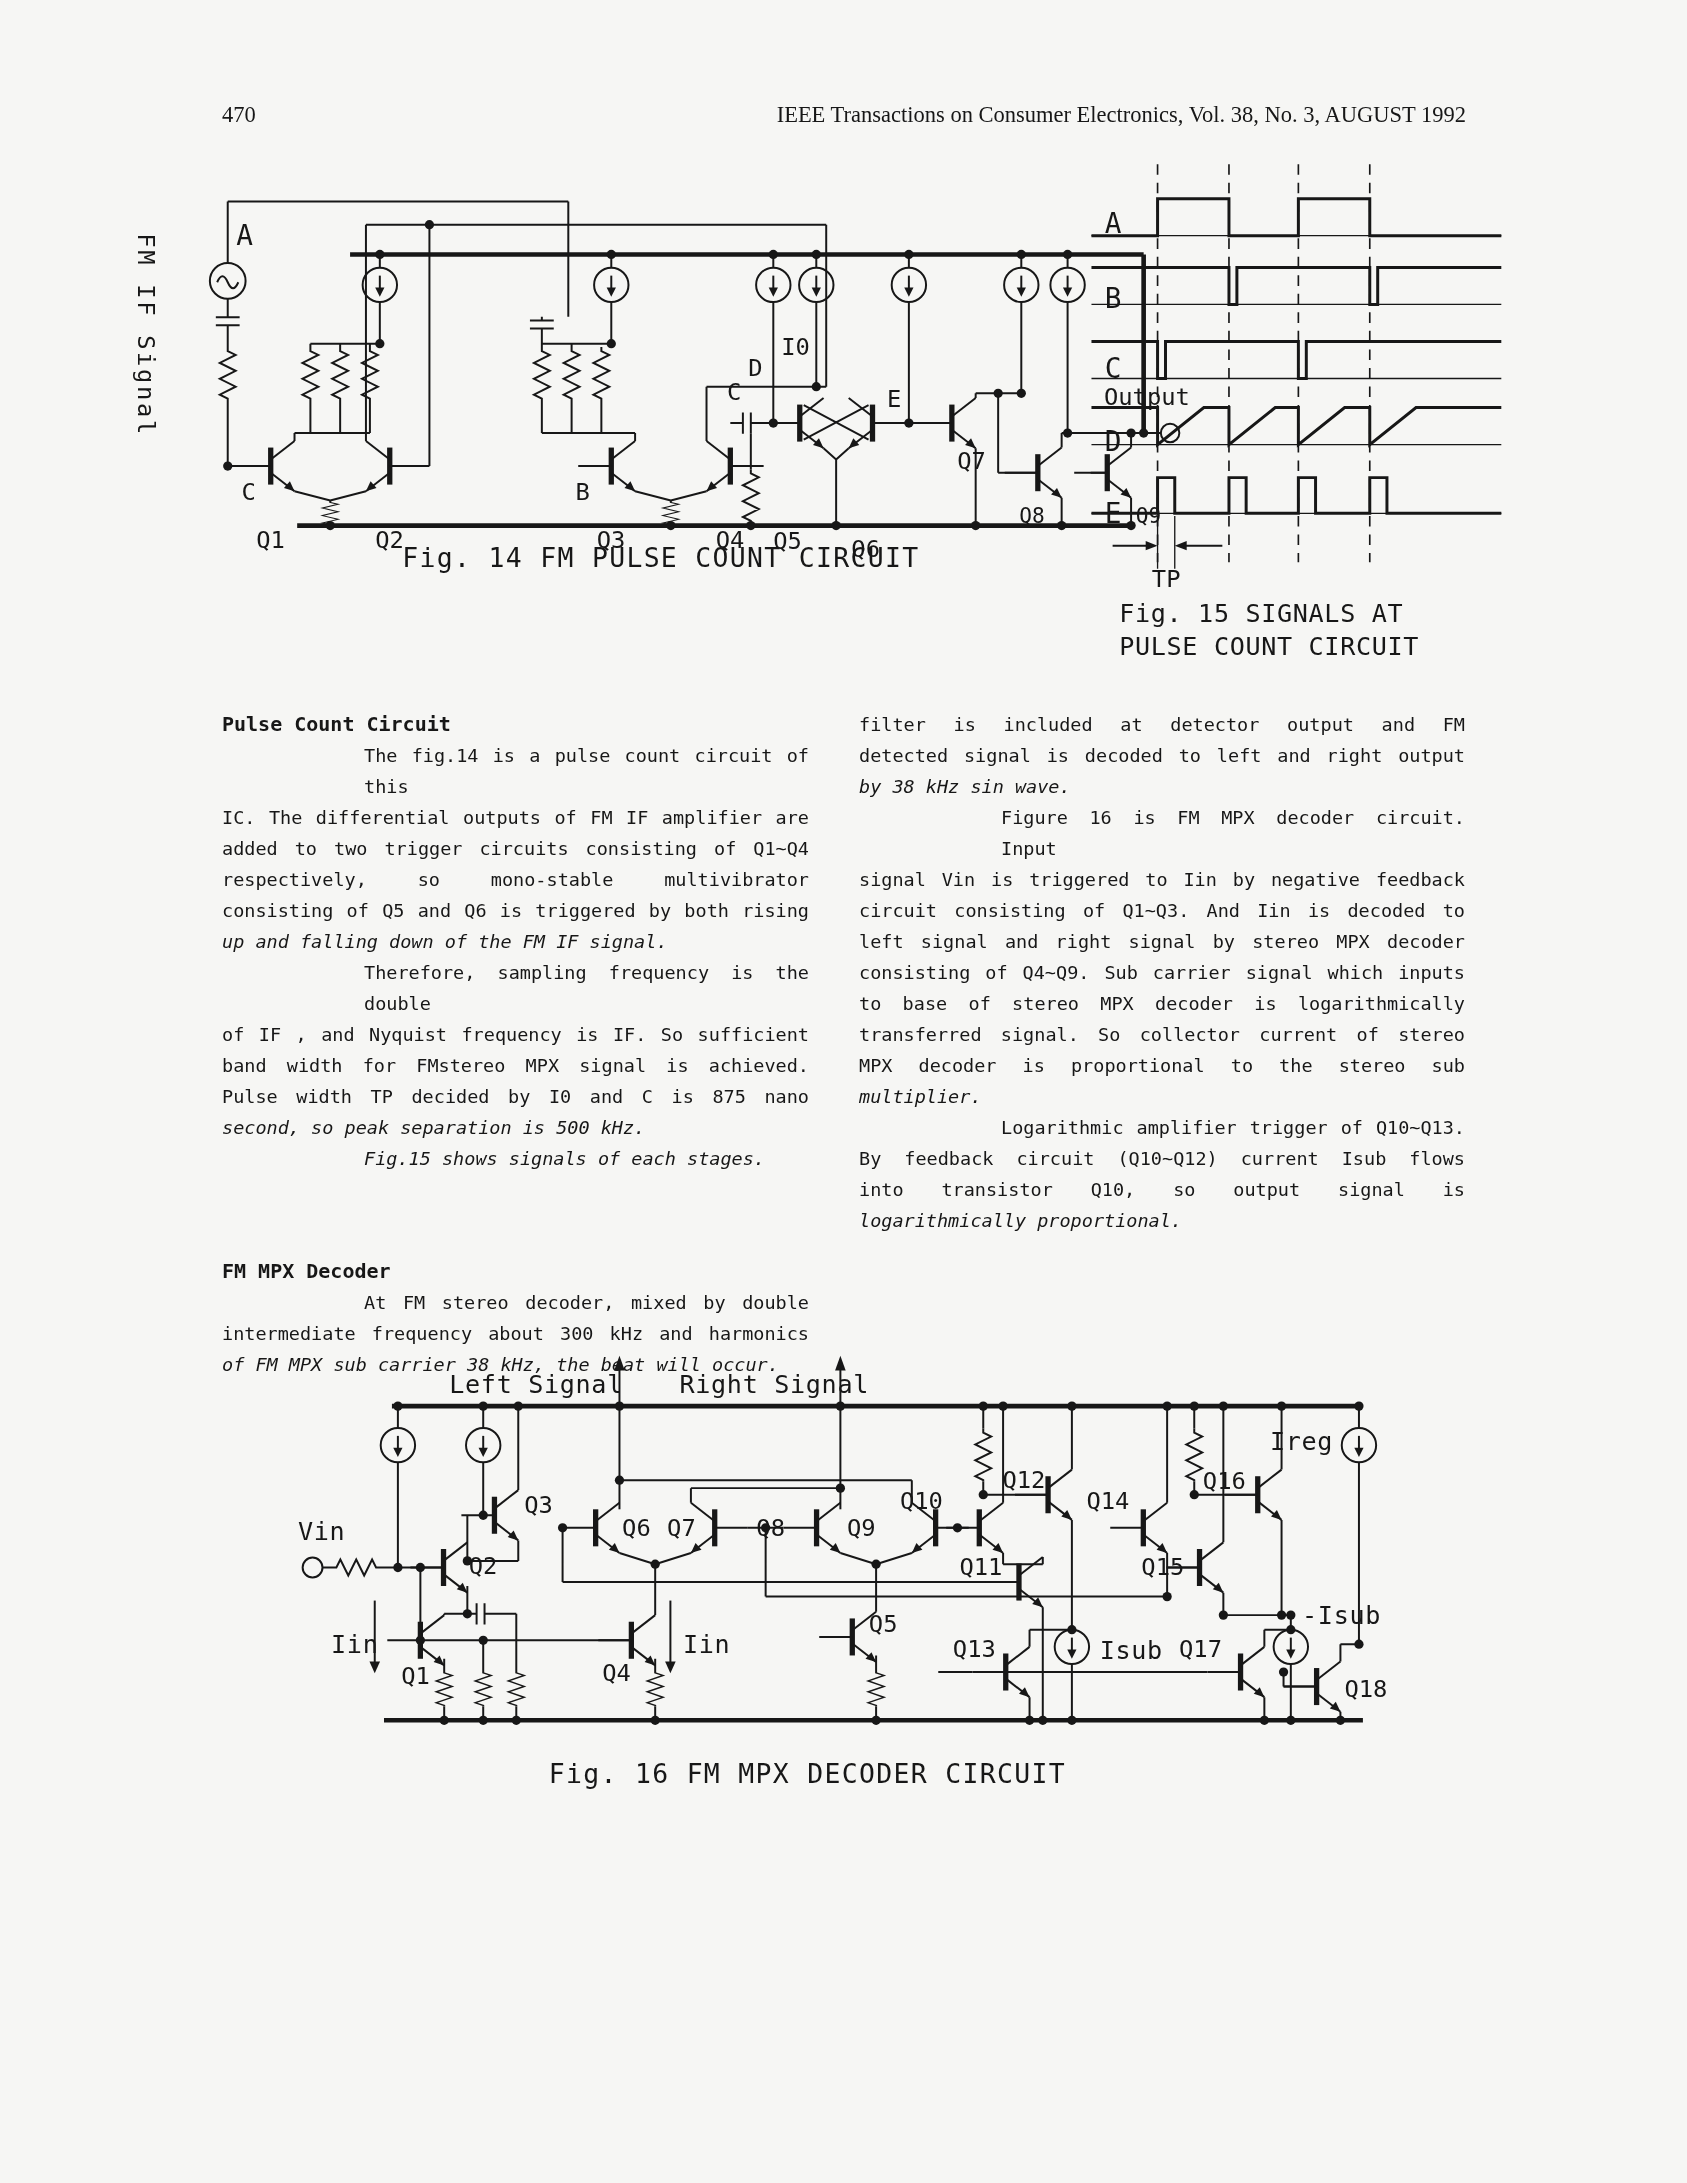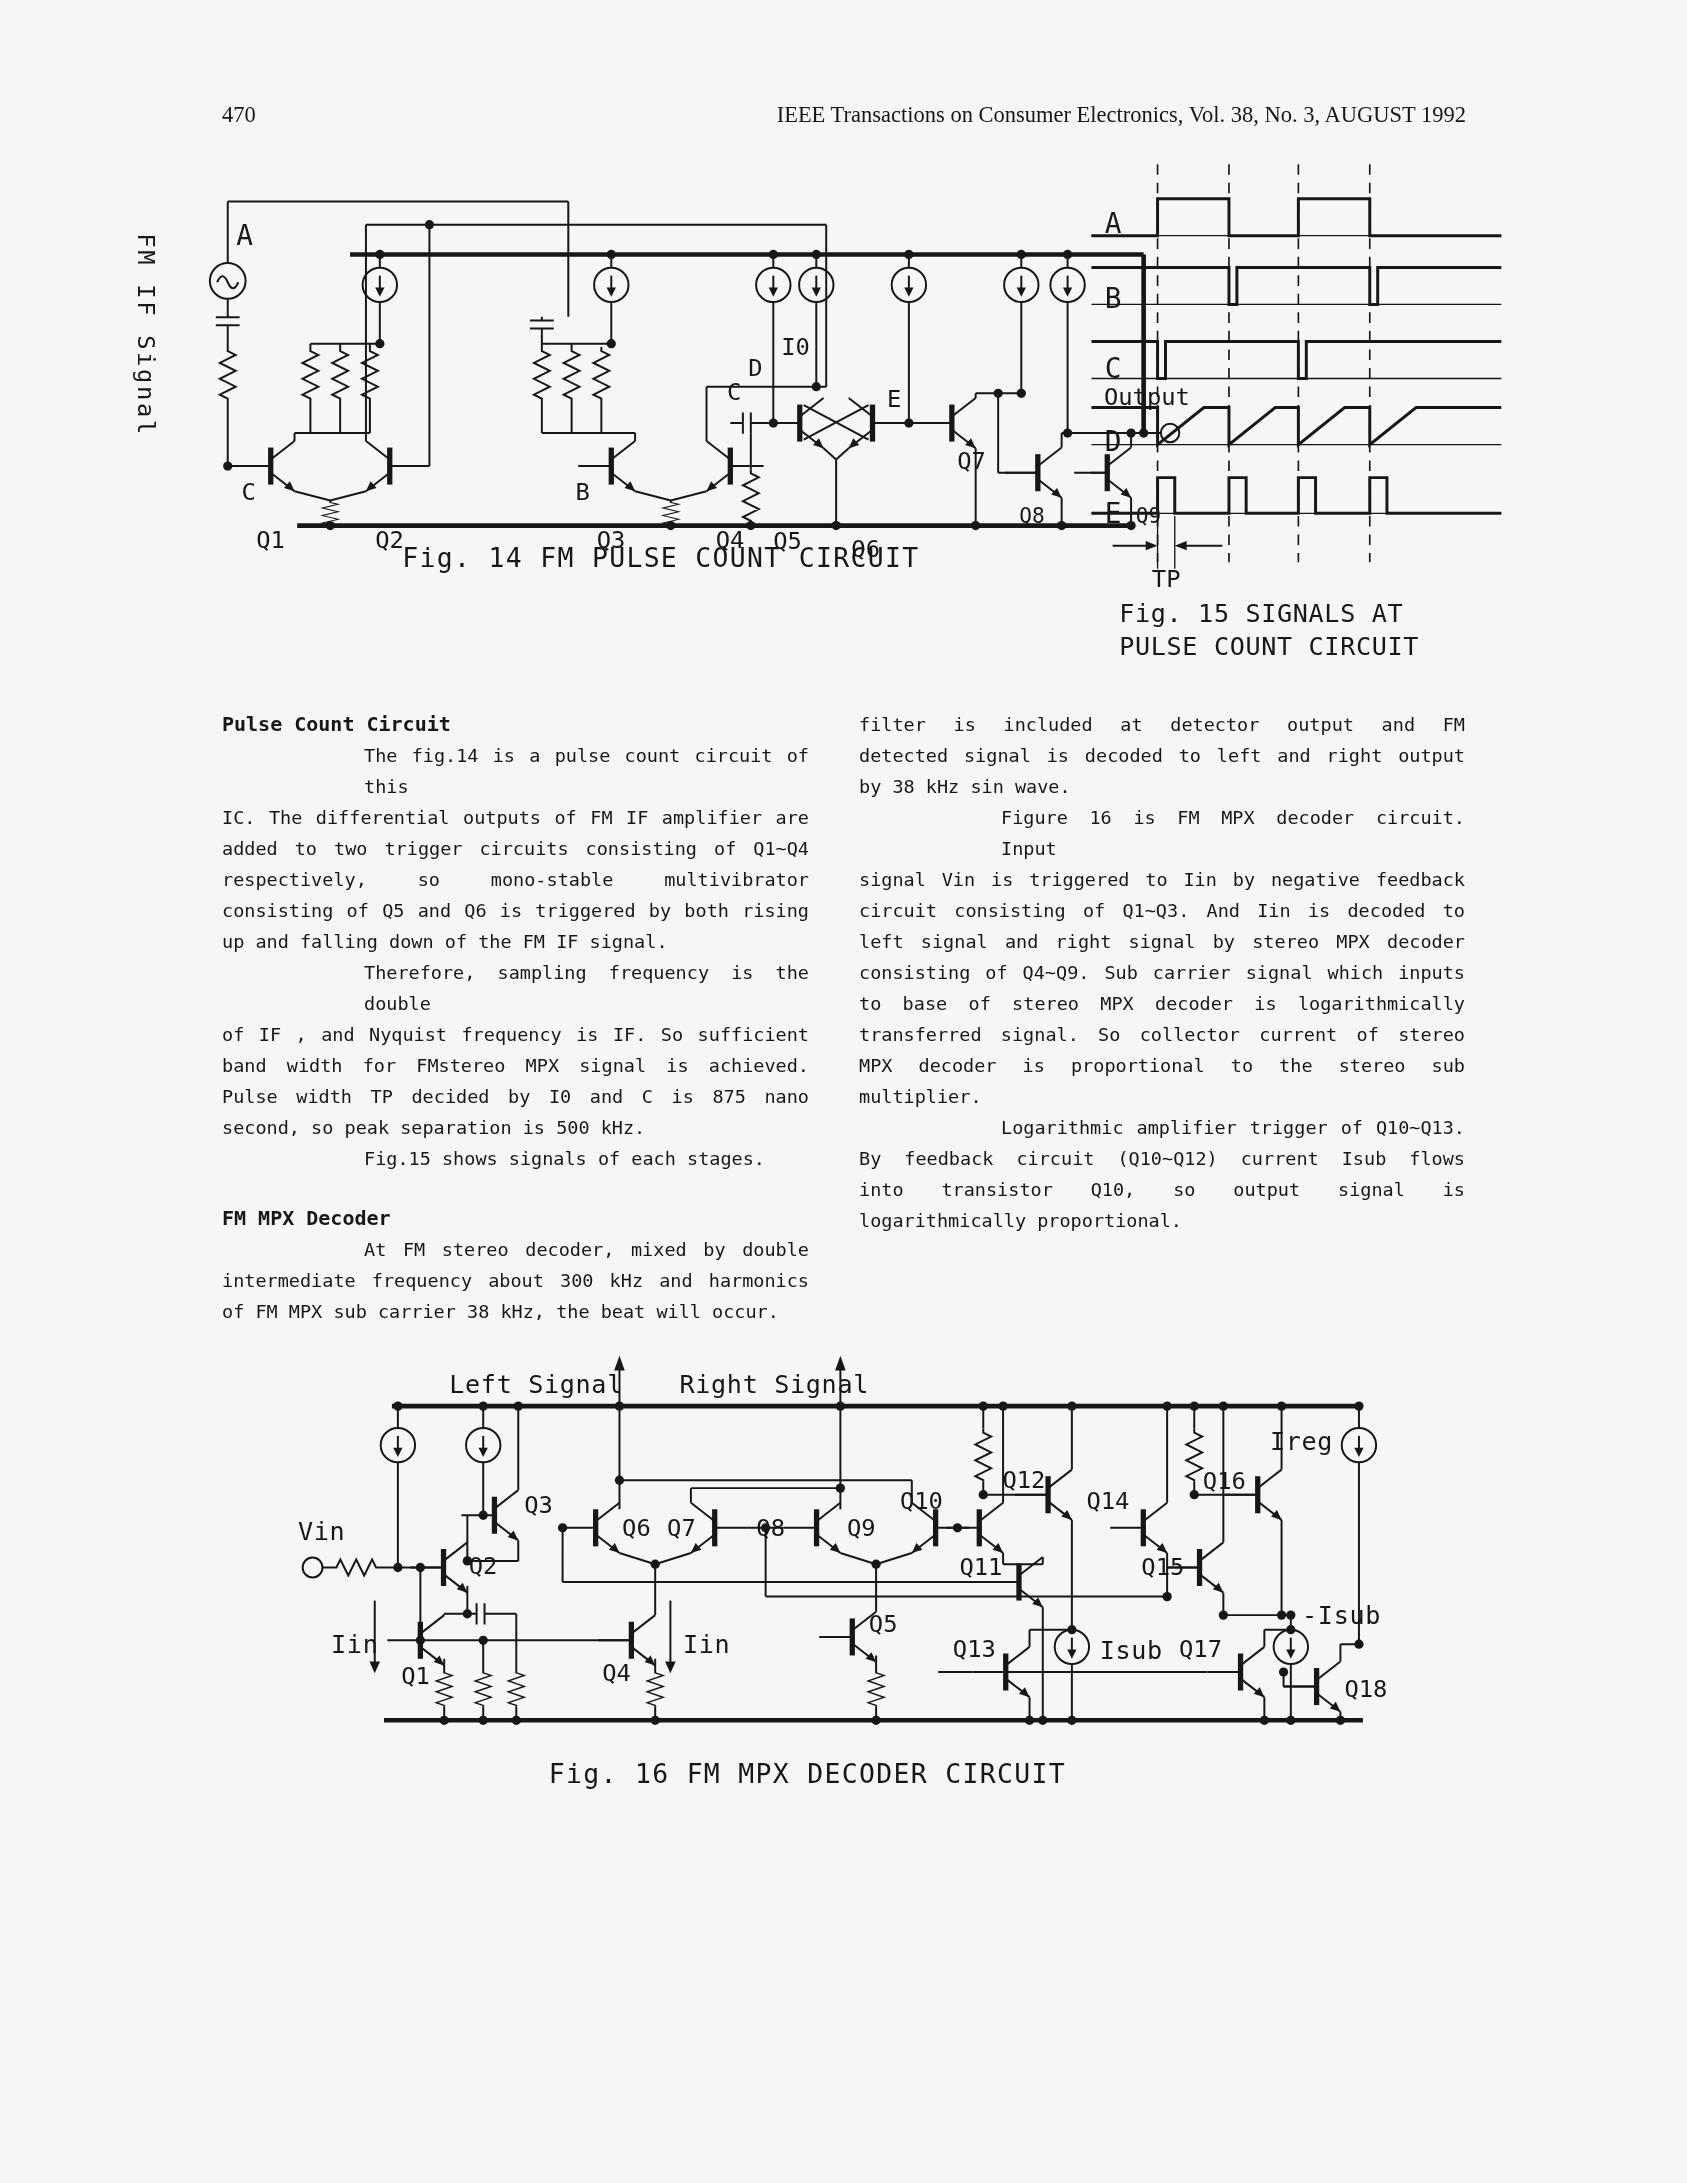--- a/index.html
+++ b/index.html
@@ -19,23 +19,23 @@
   .dot{fill:#171717;stroke:none;}
   .f{fill:#171717;stroke:none;}
   .cap40{font-size:40px;letter-spacing:2px;}
   .cap38{font-size:38px;letter-spacing:1px;}
   .lbl32{font-size:32px;}
   .lbl42{font-size:42px;}
   .textcol{position:absolute;font-size:18.5px;line-height:31px;letter-spacing:0px;}
   .tc-left{left:222px;top:709px;width:587px;}
   .tc-right{left:859px;top:709px;width:606px;}
   .h{font-weight:bold;font-size:20px;}
-  .h2gap{margin-top:29px;}
+  .h2gap{margin-top:82px;}
   .jl{text-align:justify;text-align-last:justify;}
-  .ll{text-align:right;text-align-last:left;}
+  .ll{text-align:right;text-align-last:left;font-style:italic;}
   .ind{padding-left:142px;}
 </style>
 </head>
 <body>
 
 <div class="hdr">
   <span class="pg">470</span>
   <span class="jr">IEEE Transactions on Consumer Electronics, Vol. 38, No. 3, AUGUST 1992</span>
 </div>
 

